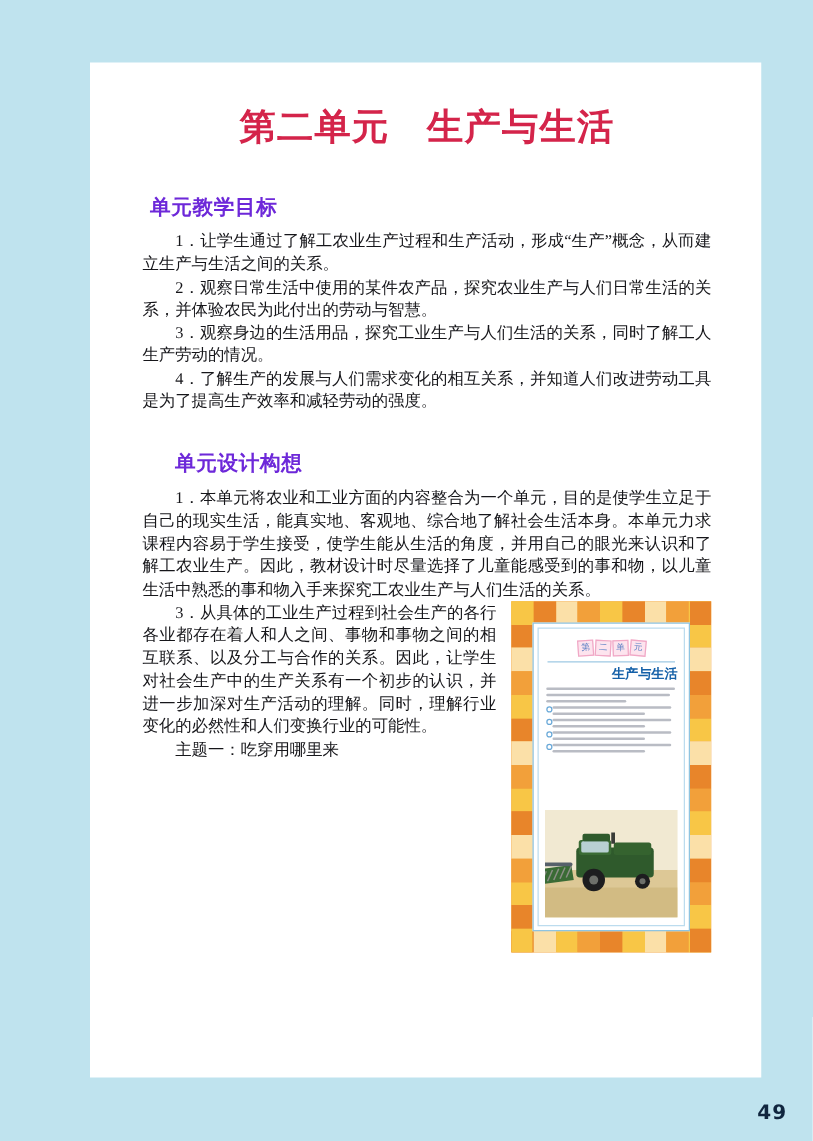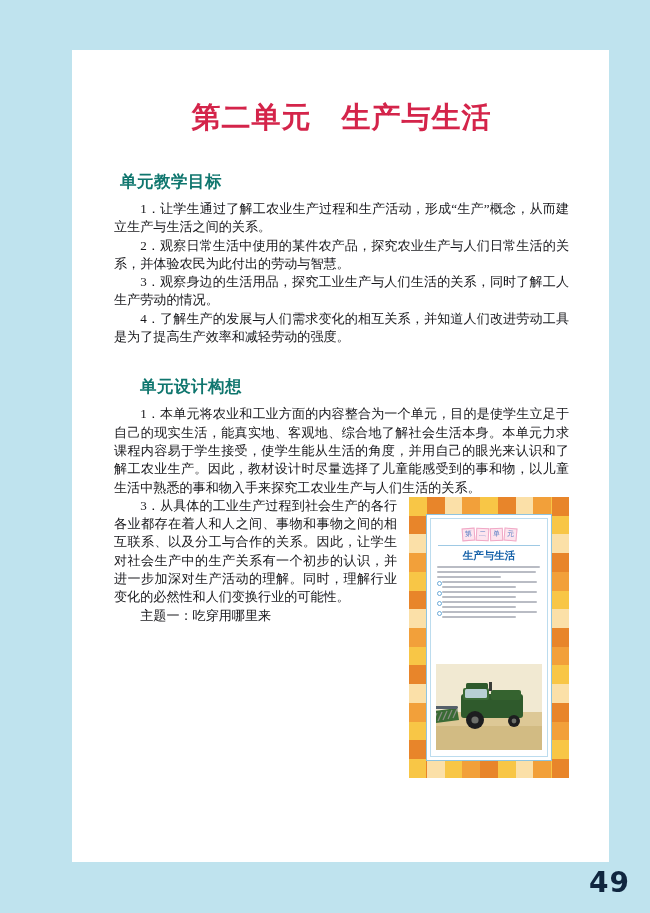--- a/index.html
+++ b/index.html
@@ -14,40 +14,40 @@
   
   .paper{
     position:absolute;
     left:72px;top:50px;
     width:537px;height:812px;
     background:#ffffff;
   }
 
   .inner{
     position:absolute;
-    left:42px;top:16px;
+    left:42px;top:0px;
     width:455px;height:812px;
   }
 
   
   .unit-title{
     color:#d4244a;
     font-family:"Liberation Serif","DejaVu Serif",serif;
     font-weight:bold;
     font-size:29px;
     letter-spacing:1px;
     text-align:center;
     margin:0;
     padding-top:32px;
     white-space:pre;
   }
 
   
   .sec-head{
-    color:#0f766e;
+    color:#6d28d9;
     font-family:"DejaVu Sans","Liberation Sans",sans-serif;
     font-weight:bold;
     font-size:16.5px;
     letter-spacing:0.5px;
     margin:0;
     padding-left:6px;
   }
   .sec-head.h1{margin-top:33px;}
   .sec-head.h2{margin-top:30px;margin-left:20px;}
 
@@ -129,21 +129,21 @@
     transform:rotate(-4deg);
     vertical-align:middle;
   }
   .mini-stamp span:nth-child(2){transform:rotate(3deg);}
   .mini-stamp span:nth-child(3){transform:rotate(-2deg);}
   .mini-stamp span:nth-child(4){transform:rotate(5deg);}
   .mini-rule{
     height:1px;background:#9ec9e4;margin:4px 2px 0 2px;
   }
   .mini-title{
-    text-align:center;
+    text-align:right;
     color:#1460a8;
     font-family:"DejaVu Sans","Liberation Sans",sans-serif;
     font-weight:bold;
     font-size:10.5px;
     line-height:13px;
     margin-top:3px;
   }
   .mini-lines{margin-top:4px;}
   .mini-lines .ln{
     height:2.4px;
@@ -173,21 +173,21 @@
   }
   .combine{position:absolute;left:0;top:0;width:100%;height:100%;}
 
   
   .page-num{
     position:absolute;
     right:20px;bottom:14px;
     color:#10263f;
     font-family:"DejaVu Sans","Liberation Sans",sans-serif;
     font-weight:bold;
-    font-size:28px;
+    font-size:16px;
     letter-spacing:1px;
   }
   .clear{clear:both;height:0;}
 </style>
 </head>
 <body>
 
 <div id="page">
 
   <div class="paper">

